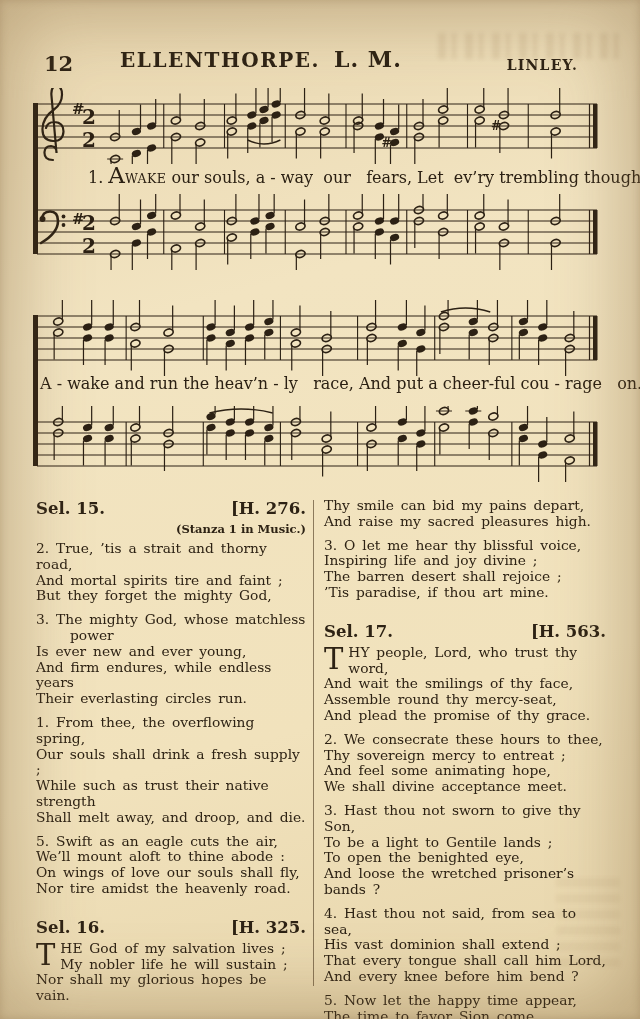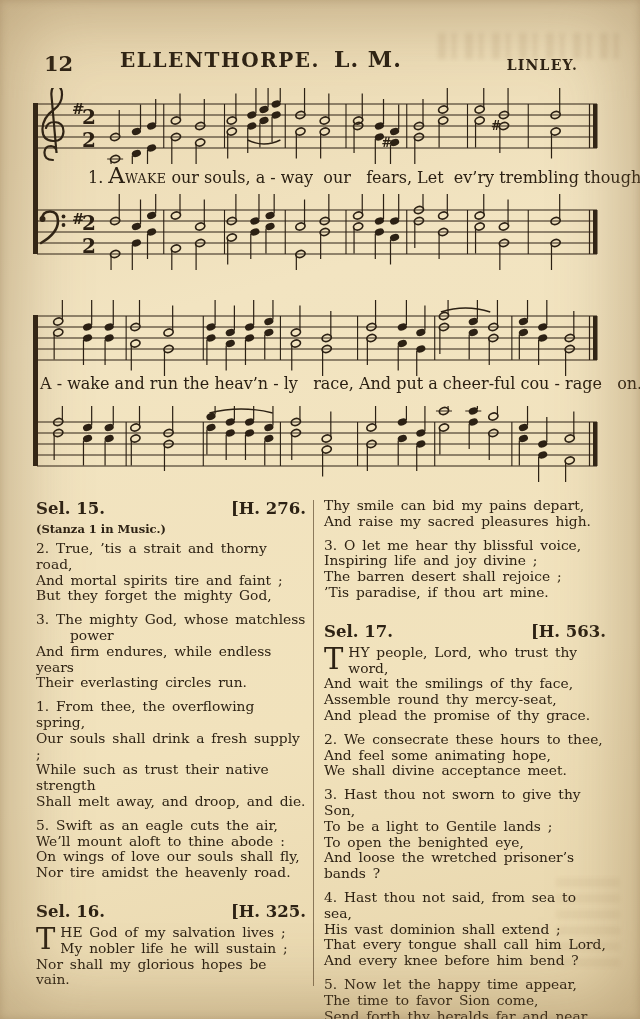--- a/index.html
+++ b/index.html
@@ -34,21 +34,21 @@
   .keysig{font-family:"DejaVu Serif",serif;font-weight:700;font-size:15px;fill:#2c2114;}
   .timesig{font-family:"DejaVu Serif",serif;font-weight:700;font-size:20px;fill:#2c2114;text-anchor:middle;}
   .acc{font-family:"DejaVu Serif",serif;font-weight:700;font-size:12px;fill:#2c2114;}
   
   .columns{position:absolute;left:36px;top:498px;width:570px;height:500px;}
   .col{position:absolute;top:0;}
   #colL{left:0;width:270px;} #colR{left:288px;width:282px;}
   .divider{position:absolute;left:277px;top:2px;width:1px;height:486px;background:rgba(72,52,26,.6);}
   .heading{display:flex;justify-content:space-between;font-weight:700;font-size:16.5px;margin:21px 0 4px;}
   .heading:first-child{margin-top:1px;}
-  .stanza-note{text-align:left;font-weight:700;font-size:11.5px;margin:0 0 5px;}
+  .stanza-note{text-align:right;font-weight:700;font-size:11.5px;margin:0 0 5px;}
   .stanza{font-size:13.8px;line-height:15.8px;margin:0 0 8px;word-spacing:2.5px;}
   .line{display:block;}
   .line.indent{padding-left:34px;}
   .dropcap{float:left;font-size:29px;line-height:24px;margin:2px 5px 0 0;}
 </style>
 </head>
 <body>
 
 <div class="page">
   <div class="bleed bleed1"></div>
@@ -538,20 +538,21 @@
         </div>
         <div class="stanza-note">(Stanza 1 in Music.)</div>
         <div class="stanza">
           <span class="line">2.  True, ’tis a strait and thorny road,</span>
           <span class="line">And mortal spirits tire and faint ;</span>
           <span class="line">But they forget the mighty God,</span>
         </div>
         <div class="stanza">
           <span class="line">3.  The mighty God, whose matchless</span>
           <span class="line indent">power</span>
+          <span class="line">Is ever new and ever young,</span>
           <span class="line">And firm endures, while endless years</span>
           <span class="line">Their everlasting circles run.</span>
         </div>
         <div class="stanza">
           <span class="line">1.  From thee, the overflowing spring,</span>
           <span class="line">Our souls shall drink a fresh supply ;</span>
           <span class="line">While such as trust their native strength</span>
           <span class="line">Shall melt away, and droop, and die.</span>
         </div>
         <div class="stanza">
@@ -589,20 +590,21 @@
         </div>
         <div class="stanza">
           <span class="dropcap">T</span>
           <span class="line">HY people, Lord, who trust thy word,</span>
           <span class="line">And wait the smilings of thy face,</span>
           <span class="line">Assemble round thy mercy-seat,</span>
           <span class="line">And plead the promise of thy grace.</span>
         </div>
         <div class="stanza">
           <span class="line">2.  We consecrate these hours to thee,</span>
+          <span class="line">Thy sovereign mercy to entreat ;</span>
           <span class="line">And feel some animating hope,</span>
           <span class="line">We shall divine acceptance meet.</span>
         </div>
         <div class="stanza">
           <span class="line">3.  Hast thou not sworn to give thy Son,</span>
           <span class="line">To be a light to Gentile lands ;</span>
           <span class="line">To open the benighted eye,</span>
           <span class="line">And loose the wretched prisoner’s bands ?</span>
         </div>
         <div class="stanza">

